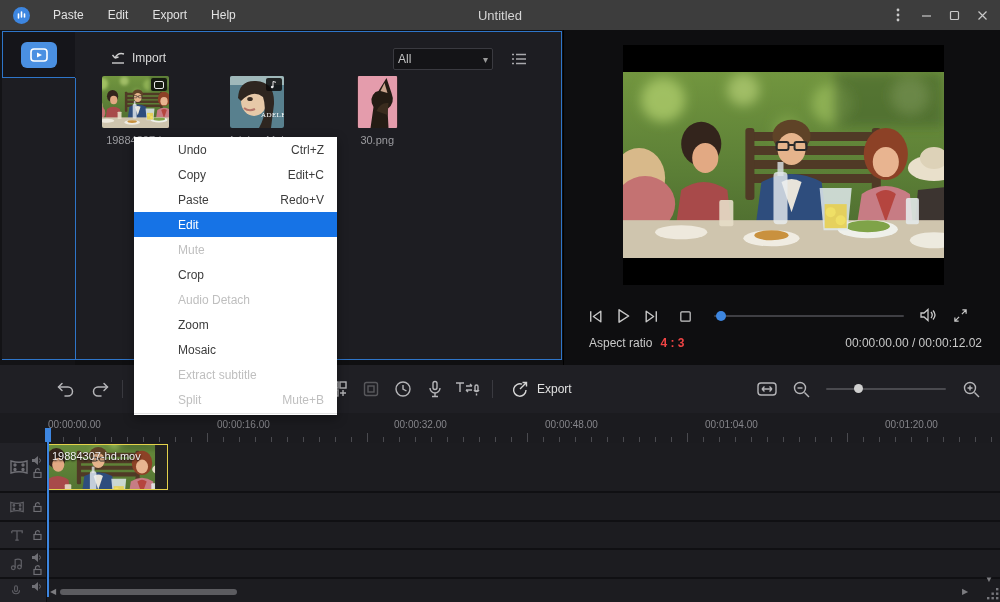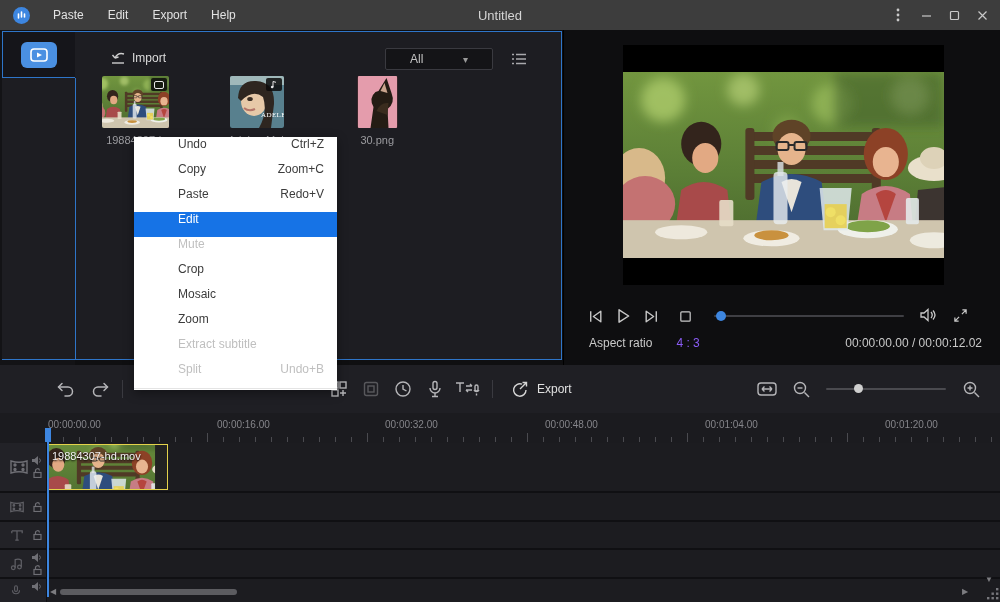--- a/index.html
+++ b/index.html
@@ -24,22 +24,22 @@
 .media-tab{position:absolute;left:2px;top:31px;width:73px;height:47px;background:#15151a;
            border:1px solid #2e75c9;border-right:none;display:flex;align-items:center;justify-content:center;z-index:3}
 .media-tab-btn{width:36px;height:26px;border-radius:6px;background:#4a90e2;display:flex;align-items:center;justify-content:center}
 
 
 .media-panel{position:absolute;left:2px;top:31px;width:560px;height:329px;background:#1d1d22;
              border:1px solid #2e75c9;border-left:none;z-index:2}
 .media-left-border{position:absolute;left:75px;top:78px;width:1px;height:282px;background:#2e75c9;z-index:4}
 .mp-header{position:absolute;left:73px;top:14px;right:10px;height:26px;display:flex;align-items:center}
 .import-btn{display:flex;align-items:flex-start;gap:5px;margin-left:34px;color:#dcdcdc}
-.all-select{position:absolute;right:58px;top:2px;width:108px;height:22px;background:#141417;
-            border:1px solid #3a3a40;border-radius:2px;display:flex;align-items:center;color:#c3c3c3;padding:0 24px}
+.all-select{position:absolute;right:58px;top:2px;width:100px;height:22px;background:#141417;
+            border:1px solid #3a3a40;border-radius:2px;display:flex;align-items:center;color:#c3c3c3;padding:0 4px}
 .all-select .chev{margin-left:auto;color:#9a9a9a;font-size:10px}
 .listview-btn{position:absolute;right:22px;top:3px;width:20px;height:20px;display:flex;align-items:center;justify-content:center}
 .thumbs{position:absolute;left:73px;top:44px;right:8px;display:flex;gap:32px;align-items:flex-start}
 .thumb{display:flex;flex-direction:column;align-items:center;margin-left:27px}
 .thumb:first-child{margin-left:27px}
 .thumb-img{position:relative;height:52px;border-radius:2px;overflow:hidden;background:#000}
 .thumb-img svg{display:block}
 .badge{position:absolute;top:2px;right:2px;width:16px;height:13px;background:rgba(10,10,10,.85);
        border-radius:2px;display:flex;align-items:center;justify-content:center}
 .thumb-label{margin-top:6px;font-size:11px;color:#9c9ca0;max-width:76px;overflow:hidden;white-space:nowrap}
@@ -48,21 +48,21 @@
 .preview{position:absolute;left:563px;top:30px;width:437px;height:335px;background:#0e0e10;border-left:1px solid #000}
 .stage{position:absolute;left:59px;top:15px;width:321px;height:240px;background:#000}
 .stage svg{position:absolute;left:0;top:27px;width:321px;height:186px}
 .transport{position:absolute;left:18px;top:274px;right:14px;height:24px;display:flex;align-items:center}
 .t-btn{width:26px;height:22px;display:flex;align-items:center;justify-content:center;margin-right:2px}
 .seek{position:absolute;left:132px;right:82px;top:11px;height:2px;background:#3f3f44;border-radius:1px}
 .seek-dot{position:absolute;left:2px;top:-4px;width:10px;height:10px;border-radius:50%;background:#3d86e0}
 .vol-btn{position:absolute;right:46px;top:0;width:24px;height:22px;display:flex;align-items:center;justify-content:center}
 .fs-btn{position:absolute;right:14px;top:0;width:24px;height:22px;display:flex;align-items:center;justify-content:center}
 .info-row{position:absolute;left:25px;right:18px;top:306px;display:flex;align-items:center;color:#c9c9c9}
-.ar-value{color:#8b5cf6;margin-left:24px;font-weight:normal}
+.ar-value{color:#ef4444;margin-left:8px;font-weight:bold}
 .timecode{margin-left:auto;color:#c9c9c9}
 
 
 .toolbar{position:absolute;left:0;top:365px;width:1000px;height:48px;background:#1f1f24;display:flex;align-items:center}
 .tool-btn{width:30px;height:30px;display:flex;align-items:center;justify-content:center;flex:0 0 auto}
 .tool-sep{width:1px;height:18px;background:#3a3a40;margin:0 6px;flex:0 0 auto}
 .tool-btn.dim{opacity:.38}
 .export-btn{display:flex;align-items:center;gap:8px;color:#e0e0e0;margin-left:8px}
 .zoom-area{position:absolute;right:0;top:0;height:48px;display:flex;align-items:center}
 .zslider{position:relative;width:120px;height:2px;background:#4a4a4f;border-radius:1px;margin:0 10px}
@@ -88,21 +88,21 @@
 .clip-label{position:absolute;left:4px;top:5px;font-size:11px;color:#f2f2f2;text-shadow:0 1px 2px #000;white-space:nowrap}
 
 
 .hscroll-thumb{position:absolute;left:60px;top:589px;width:177px;height:6px;border-radius:3px;background:#5c5c60;z-index:7}
 .scroll-arrow{position:absolute;color:#7c7c80;font-size:8px;z-index:7;line-height:1}
 .grip{position:absolute;right:1px;bottom:1px;width:14px;height:14px;z-index:7}
 
 
 .context-menu{position:absolute;left:134px;top:137px;width:203px;background:#fff;z-index:20;
               box-shadow:0 3px 10px rgba(0,0,0,.4);padding:0}
-.menu-item{height:25px;display:flex;color:#3c3c3c}
+.menu-item{height:25px;display:flex;align-items:center;color:#3c3c3c}
 .mi-label{margin-left:44px}
 .mi-shortcut{margin-left:auto;margin-right:13px}
 .menu-item.selected{background:#1673e6;color:#fff}
 .menu-item.disabled{color:#bfbfbf}
 .menu-sep{height:1px;background:#e4e4e4;margin:1px 0}
 
 .icon{display:inline-flex}
 </style>
 </head>
 <body>
@@ -503,21 +503,21 @@
             <path d="M12.5 12.5 L17 17"></path>
             <path d="M5.5 8 h5 M8 5.5 v5"></path>
           </svg>
       </div>
     </div>
   </div>
 
   <div class="ruler">
       <span class="ruler-label" style="left: 48px; text-align: center;">00:00:00.00</span>
       <span class="ruler-label" style="left: 217px;">00:00:16.00</span>
-      <span class="ruler-label" style="left: 385px;">00:00:32.00</span>
+      <span class="ruler-label" style="left: 394px;">00:00:32.00</span>
       <span class="ruler-label" style="left: 545px;">00:00:48.00</span>
       <span class="ruler-label" style="left: 705px;">00:01:04.00</span>
       <span class="ruler-label" style="left: 885px;">00:01:20.00</span>
       <div class="tick" style="left: 47px; height: 9px;"></div>
       <div class="tick" style="left: 63px; height: 5px;"></div>
       <div class="tick" style="left: 79px; height: 5px;"></div>
       <div class="tick" style="left: 95px; height: 5px;"></div>
       <div class="tick" style="left: 111px; height: 5px;"></div>
       <div class="tick" style="left: 127px; height: 5px;"></div>
       <div class="tick" style="left: 143px; height: 5px;"></div>
@@ -723,50 +723,54 @@
       </svg>
   </div>
 
   <div class="context-menu">
       <div class="menu-item">
     <span class="mi-label">Undo</span>
     <span class="mi-shortcut">Ctrl+Z</span>
   </div>
       <div class="menu-item">
     <span class="mi-label">Copy</span>
-    <span class="mi-shortcut">Zoom+C</span>
+    <span class="mi-shortcut">Edit+C</span>
   </div>
       <div class="menu-item">
     <span class="mi-label">Paste</span>
     <span class="mi-shortcut">Redo+V</span>
   </div>
       <div class="menu-item selected">
     <span class="mi-label">Edit</span>
     <span class="mi-shortcut"></span>
   </div>
       <div class="menu-item disabled">
     <span class="mi-label">Mute</span>
     <span class="mi-shortcut"></span>
   </div>
       <div class="menu-item">
     <span class="mi-label">Crop</span>
     <span class="mi-shortcut"></span>
   </div>
+      <div class="menu-item disabled">
+    <span class="mi-label">Audio Detach</span>
+    <span class="mi-shortcut"></span>
+  </div>
+      <div class="menu-item">
+    <span class="mi-label">Zoom</span>
+    <span class="mi-shortcut"></span>
+  </div>
       <div class="menu-item">
     <span class="mi-label">Mosaic</span>
     <span class="mi-shortcut"></span>
   </div>
-      <div class="menu-item">
-    <span class="mi-label">Zoom</span>
-    <span class="mi-shortcut"></span>
-  </div>
       <div class="menu-item disabled">
     <span class="mi-label">Extract subtitle</span>
     <span class="mi-shortcut"></span>
   </div>
       <div class="menu-item disabled">
     <span class="mi-label">Split</span>
-    <span class="mi-shortcut">Undo+B</span>
+    <span class="mi-shortcut">Mute+B</span>
   </div>
       <div class="menu-sep"></div>
     </div>
 
 </div>
 
 </body></html>

